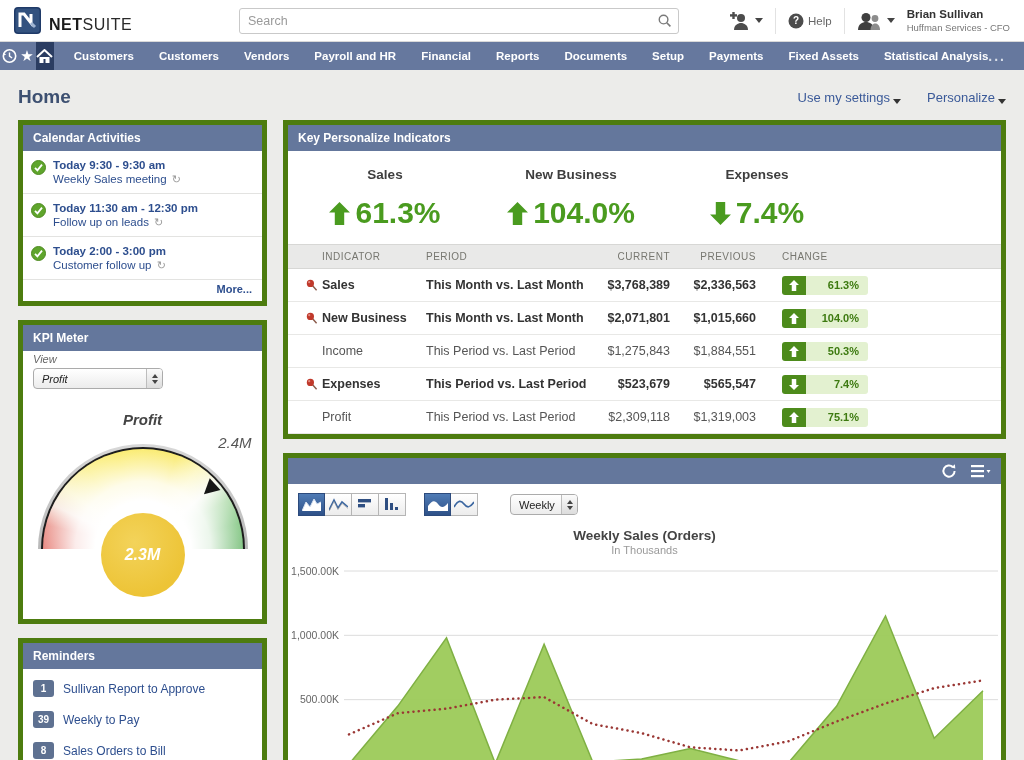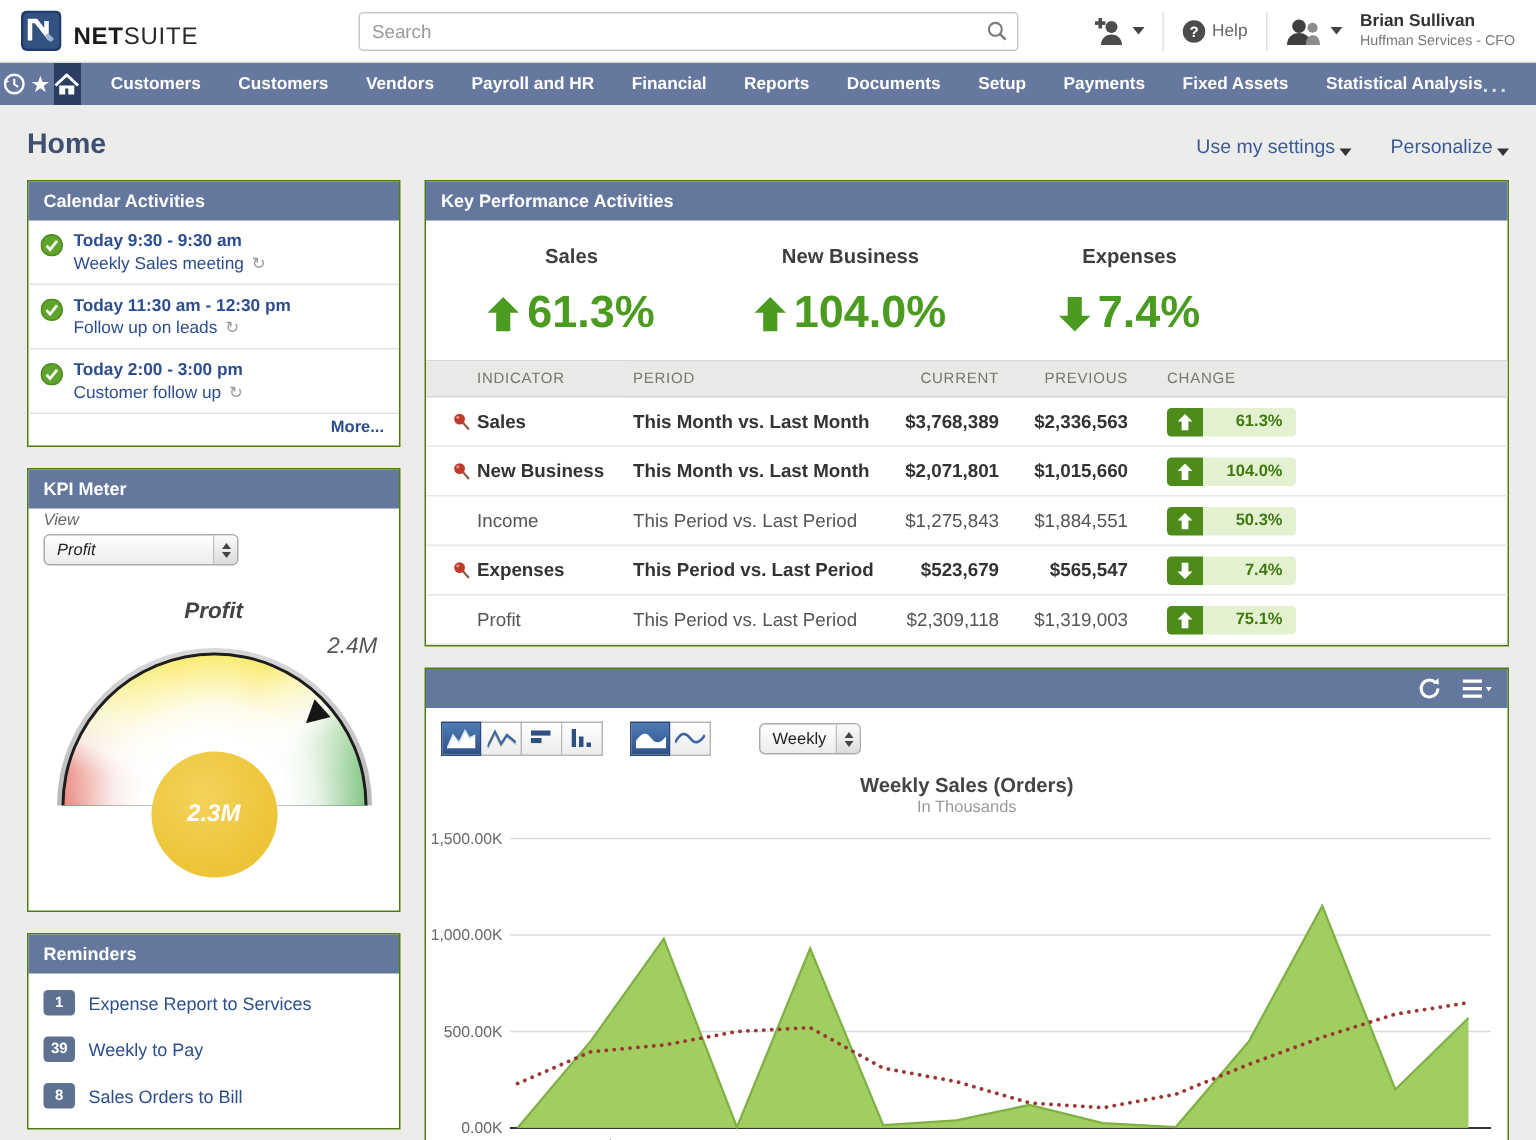--- a/index.html
+++ b/index.html
@@ -38,21 +38,21 @@
   .page-head { display:flex; align-items:center; height:34px; margin-bottom:6px; }
   .page-title { font-size:19px; font-weight:bold; color:#3D5071; }
   .page-links { margin-left:auto; display:flex; gap:26px; align-items:center; }
   .plink { font-size:13px; color:#3B5A99; cursor:pointer; display:flex; align-items:flex-end; gap:3px; }
   .plink .caret { border-top-color:#333; margin-bottom:1px; }
 
   .cols { display:flex; gap:16px; align-items:flex-start; }
   .col-left { width:249px; flex:none; }
   .col-right { flex:1; min-width:0; }
 
-  .panel { background:#fff; border:1px solid #4d7c0f; margin-bottom:14px; }
+  .panel { background:#fff; border:5px solid #4d7c0f; margin-bottom:14px; }
   .phead { height:26px; background:#64779C; color:#fff; font-weight:bold; font-size:12px; line-height:26px; padding:0 10px; display:flex; align-items:center; }
   .phead-icons { margin-left:auto; display:flex; gap:14px; align-items:center; }
 
   
   .cal-item { display:flex; gap:7px; padding:8px 8px 7px 8px; border-bottom:1px solid #E3E3E1; }
   .cal-time { font-size:11.5px; font-weight:bold; color:#2D4E8E; margin-bottom:2px; }
   .cal-name { font-size:11.5px; color:#2D4E8E; }
   .cal-recur { color:#999; font-size:11px; margin-left:2px; }
   .cal-more { text-align:right; padding:3px 10px 6px 0; font-size:11px; font-weight:bold; color:#2D4E8E; cursor:pointer; }
 
@@ -292,38 +292,38 @@
             </div>
           </div>
         </div>
       </div>
 
       <div class="panel">
         <div class="phead">Reminders</div>
         <div id="rem-items" style="padding:4px 0 6px 0">
             <div class="rem-item">
               <span class="rem-badge">1</span>
-              <span class="rem-label">Expense Report to Services</span>
+              <span class="rem-label">Sullivan Report to Approve</span>
             </div>
             <div class="rem-item">
               <span class="rem-badge">39</span>
               <span class="rem-label">Weekly to Pay</span>
             </div>
             <div class="rem-item">
               <span class="rem-badge">8</span>
               <span class="rem-label">Sales Orders to Bill</span>
             </div>
           </div>
       </div>
 
     </div>
 
     <div class="col-right">
       <div class="panel">
-        <div class="phead">Key Performance Activities</div>
+        <div class="phead">Key Personalize Indicators</div>
         <div class="hl-row" id="kpi-highlights">
             <div class="hl"><div class="hl-label">Sales</div><div class="hl-value">
                 <svg width="21" height="23" viewBox="0 0 20 22">
                   <polygon points="10,0 20,10 14.5,10 14.5,22 5.5,22 5.5,10 0,10" fill="#4A9B1F"></polygon>
                 </svg>
                 <span>61.3%</span>
               </div></div>
             <div class="hl"><div class="hl-label">New Business</div><div class="hl-value">
                 <svg width="21" height="23" viewBox="0 0 20 22">
                   <polygon points="10,0 20,10 14.5,10 14.5,22 5.5,22 5.5,10 0,10" fill="#4A9B1F"></polygon>

